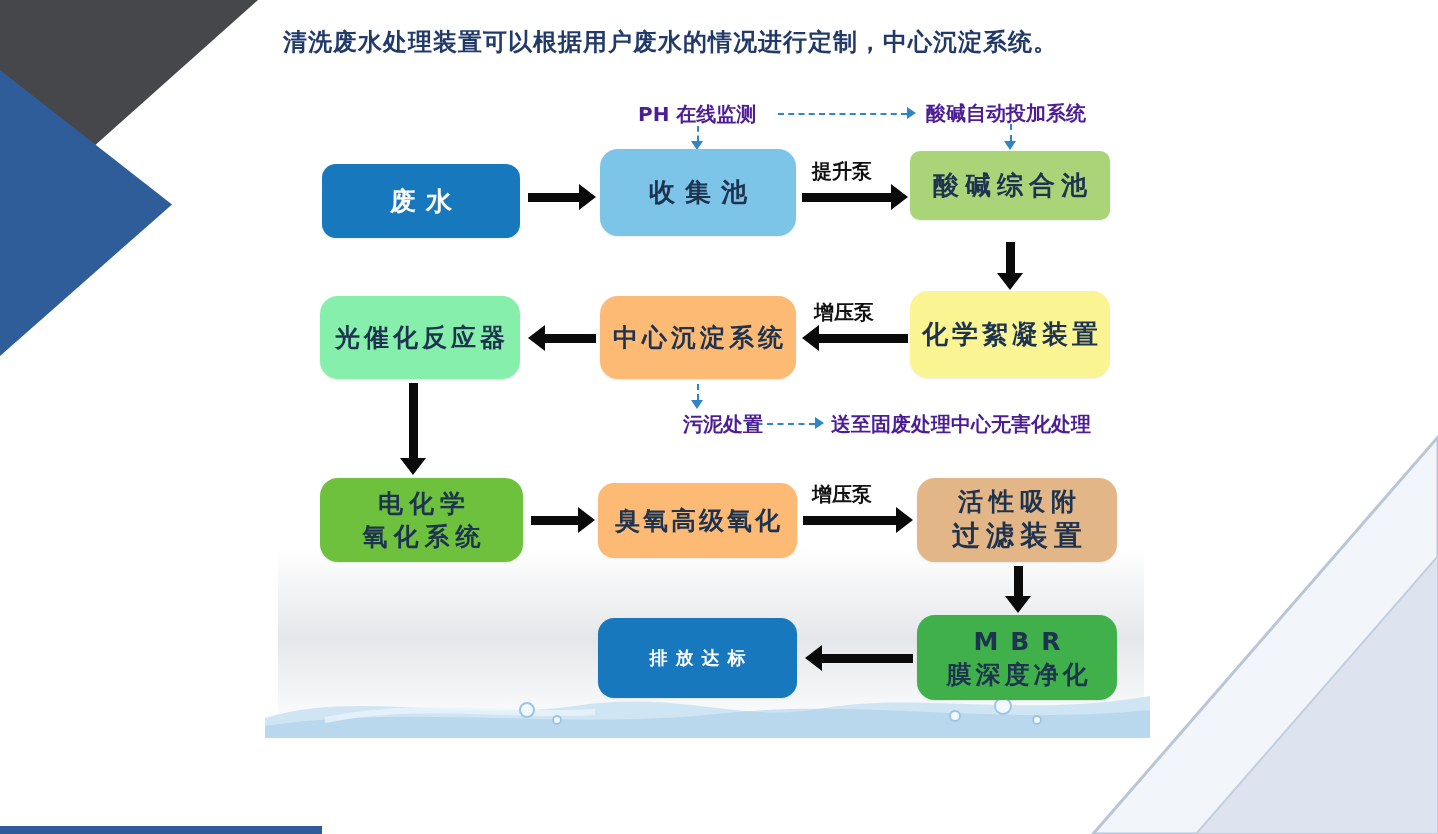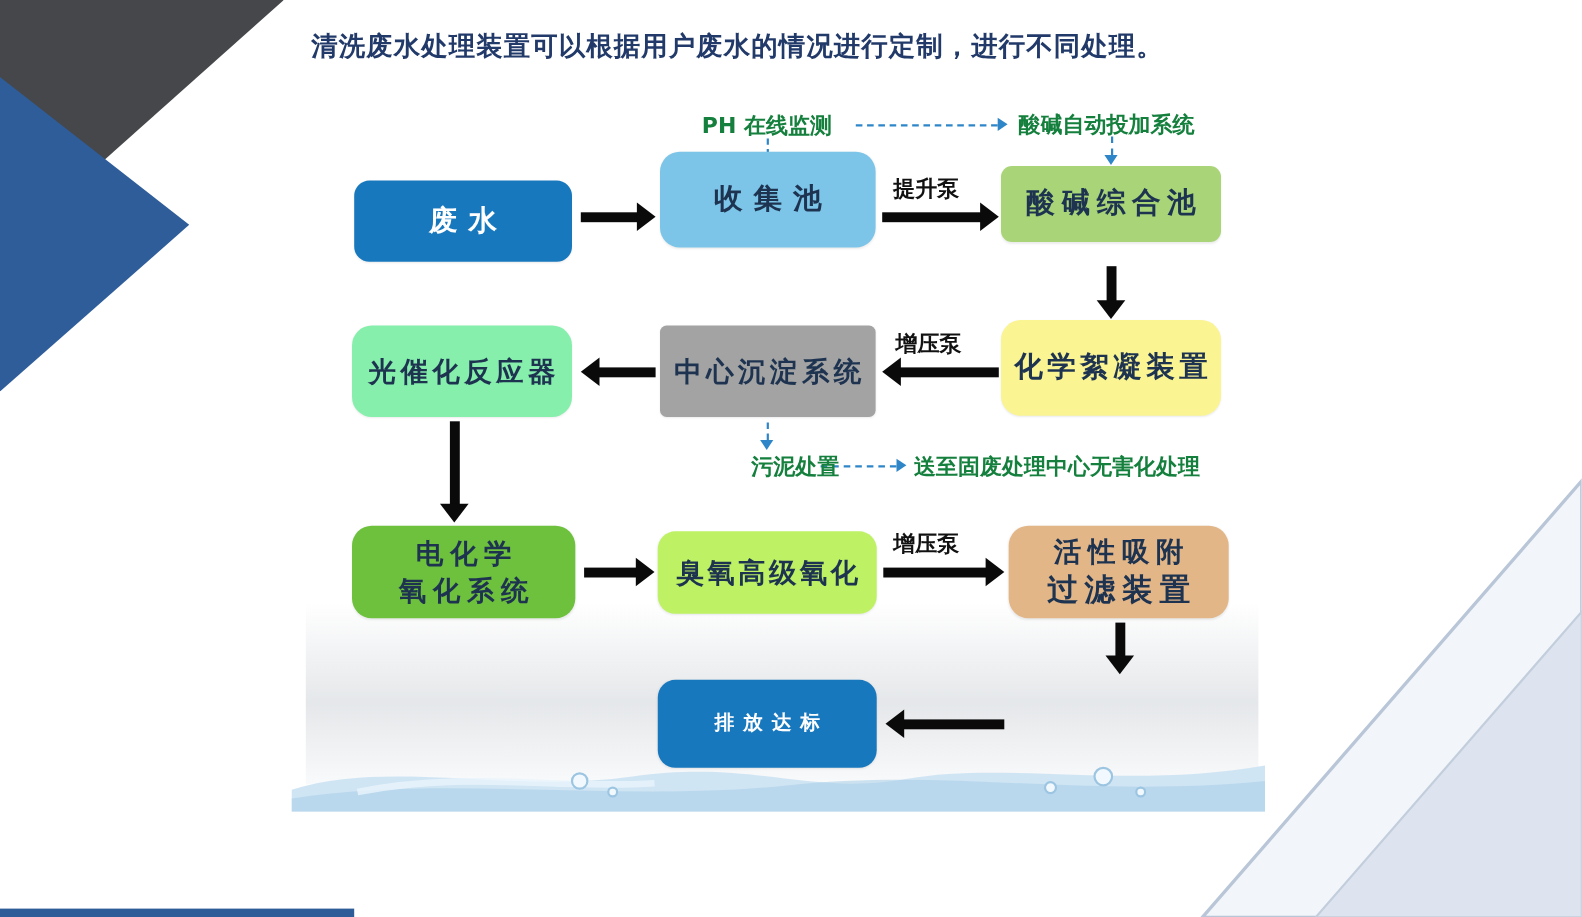--- a/index.html
+++ b/index.html
@@ -40,21 +40,21 @@
   .arrow-down::after{bottom:0;left:50%;margin-left:-13px;border-top:17px solid #0a0a0a;border-left:13px solid transparent;border-right:13px solid transparent;}
 
   
   .dash{z-index:2;}
   .dash::before,.dash::after{content:"";position:absolute;width:0;height:0;}
   .dash-h::before{left:0;right:9px;top:50%;border-top:2px dashed #2e86c8;width:auto;}
   .dash-h::after{right:0;top:50%;margin-top:-6px;border-left:9px solid #2e86c8;border-top:6px solid transparent;border-bottom:6px solid transparent;}
   .dash-v::before{top:0;bottom:9px;left:50%;border-left:2px dashed #2e86c8;height:auto;}
   .dash-v::after{bottom:0;left:50%;margin-left:-6px;border-top:9px solid #2e86c8;border-left:6px solid transparent;border-right:6px solid transparent;}
 
-  .blab{font-size:20px;font-weight:bold;color:#15803d;z-index:3;white-space:nowrap;}
+  .blab{font-size:20px;font-weight:bold;color:#4c1d95;z-index:3;white-space:nowrap;}
   .plab{font-size:20px;font-weight:bold;color:#111111;z-index:3;white-space:nowrap;}
 </style>
 </head>
 <body>
 
 <div class="stage">
 
   <div class="backdrop"></div>
 
   <svg class="corner" width="1438" height="834" viewBox="0 0 1438 834">
@@ -70,60 +70,64 @@
     <circle cx="292" cy="60" r="4" fill="#f2f9fe" stroke="#9cc5e2" stroke-width="2"></circle>
     <circle cx="690" cy="56" r="5" fill="#f2f9fe" stroke="#9cc5e2" stroke-width="2"></circle>
     <circle cx="738" cy="46" r="8" fill="#f2f9fe" stroke="#9cc5e2" stroke-width="2"></circle>
     <circle cx="772" cy="60" r="4" fill="#f2f9fe" stroke="#9cc5e2" stroke-width="2"></circle>
   </svg>
 
   <div class="tri-gray"></div>
   <div class="tri-blue"></div>
   <div class="bottom-bar"></div>
 
-  <div class="title">清洗废水处理装置可以根据用户废水的情况进行定制，进行不同处理。</div>
+  <div class="title">清洗废水处理装置可以根据用户废水的情况进行定制，中心沉淀系统。</div>
 
   <div class="node" style="left: 322px; top: 164px; width: 198px; height: 74px; border-radius: 14px; background: rgb(24, 120, 190);">
     <span class="nl white" style="font-size:26px;letter-spacing:10px;padding-left:10px;">废水</span>
   </div>
 
-  <div class="node" style="left: 600px; top: 138px; width: 196px; height: 87px; border-radius: 18px; background: rgb(124, 197, 232);">
+  <div class="node" style="left: 600px; top: 149px; width: 196px; height: 87px; border-radius: 18px; background: rgb(124, 197, 232);">
     <span class="nl" style="font-size:26px;letter-spacing:10px;padding-left:10px;">收集池</span>
   </div>
 
   <div class="node" style="left: 910px; top: 151px; width: 200px; height: 69px; border-radius: 10px; background: rgb(169, 212, 120);">
     <span class="nl" style="font-size:26px;letter-spacing:6px;padding-left:6px;">酸碱综合池</span>
   </div>
 
   <div class="node" style="left: 910px; top: 291px; width: 200px; height: 87px; border-radius: 18px; background: rgb(250, 244, 147);">
     <span class="nl" style="font-size:26px;letter-spacing:4px;padding-left:4px;">化学絮凝装置</span>
   </div>
 
-  <div class="node" style="left: 600px; top: 296px; width: 196px; height: 83px; border-radius: 6px; background: #a3a3a3;">
+  <div class="node" style="left: 600px; top: 296px; width: 196px; height: 83px; border-radius: 18px; background: #fdba74;">
     <span class="nl" style="font-size:25px;letter-spacing:4px;padding-left:4px;">中心沉淀系统</span>
   </div>
 
   <div class="node" style="left: 320px; top: 296px; width: 200px; height: 83px; border-radius: 18px; background: #86efac;">
     <span class="nl" style="font-size:25px;letter-spacing:4px;padding-left:4px;">光催化反应器</span>
   </div>
 
   <div class="node" style="left: 320px; top: 478px; width: 203px; height: 84px; border-radius: 18px; background: rgb(110, 193, 61);">
     <span class="nl" style="font-size:25px;letter-spacing:6px;padding-left:6px;">电化学</span>
     <span class="nl" style="font-size:25px;letter-spacing:6px;padding-left:6px;">氧化系统</span>
   </div>
 
-  <div class="node" style="left: 598px; top: 483px; width: 199px; height: 75px; border-radius: 16px; background: #bef264;">
+  <div class="node" style="left: 598px; top: 483px; width: 199px; height: 75px; border-radius: 16px; background: #fdba74;">
     <span class="nl" style="font-size:25px;letter-spacing:3px;padding-left:3px;">臭氧高级氧化</span>
   </div>
 
   <div class="node" style="left: 917px; top: 478px; width: 200px; height: 84px; border-radius: 18px; background: rgb(227, 182, 135);">
     <span class="nl" style="font-size:25px;letter-spacing:6px;padding-left:6px;">活性吸附</span>
     <span class="nl" style="font-size:28px;letter-spacing:6px;padding-left:6px;">过滤装置</span>
   </div>
 
+  <div class="node" style="left: 917px; top: 615px; width: 200px; height: 85px; border-radius: 18px; background: rgb(63, 176, 74);">
+    <span class="nl" style="font-size:25px;letter-spacing:12px;padding-left:12px;">MBR</span>
+    <span class="nl" style="font-size:25px;letter-spacing:4px;padding-left:4px;">膜深度净化</span>
+  </div>
 
   <div class="node" style="left: 598px; top: 618px; width: 199px; height: 80px; border-radius: 16px; background: rgb(24, 120, 190);">
     <span class="nl white" style="font-size:18px;letter-spacing:8px;padding-left:8px;">排放达标</span>
   </div>
 
   <div class="arrow arrow-right" style="left:528px;top:184px;width:68px;height:26px;"></div>
   <div class="arrow arrow-right" style="left:802px;top:184px;width:106px;height:26px;"></div>
   <div class="arrow arrow-down" style="left:997px;top:242px;width:26px;height:48px;"></div>
   <div class="arrow arrow-left" style="left:802px;top:325px;width:106px;height:26px;"></div>
   <div class="arrow arrow-left" style="left:528px;top:325px;width:68px;height:26px;"></div>

